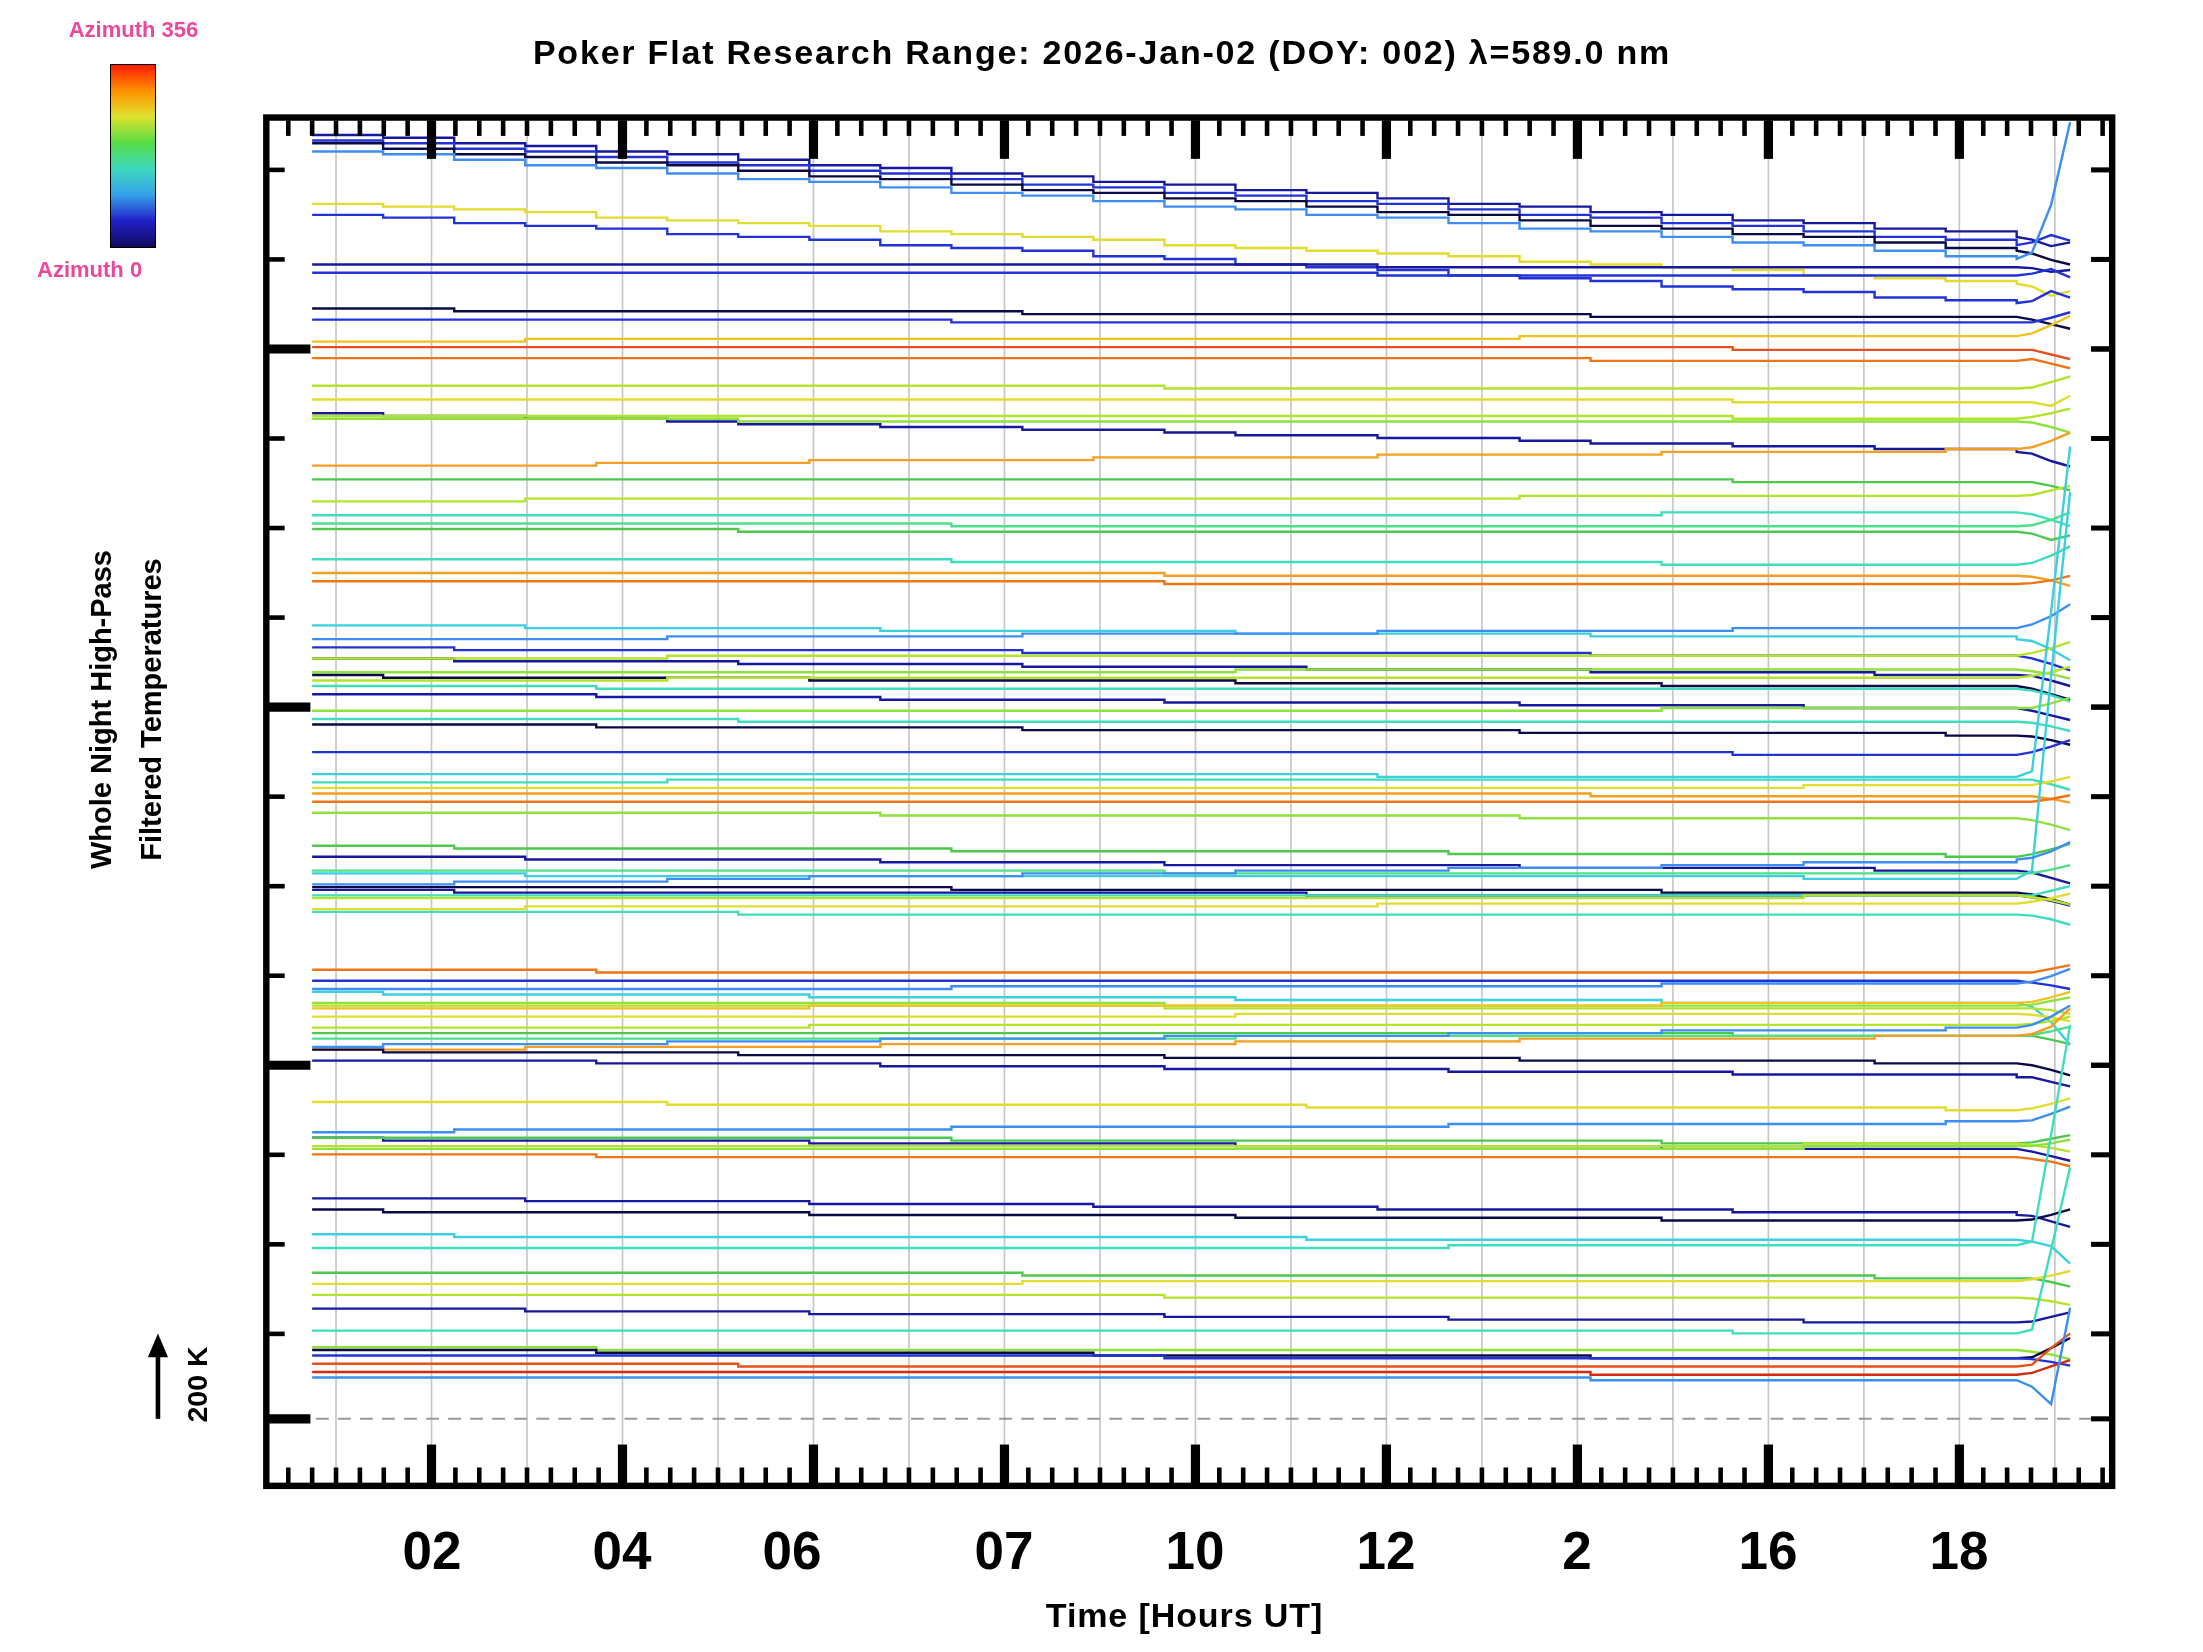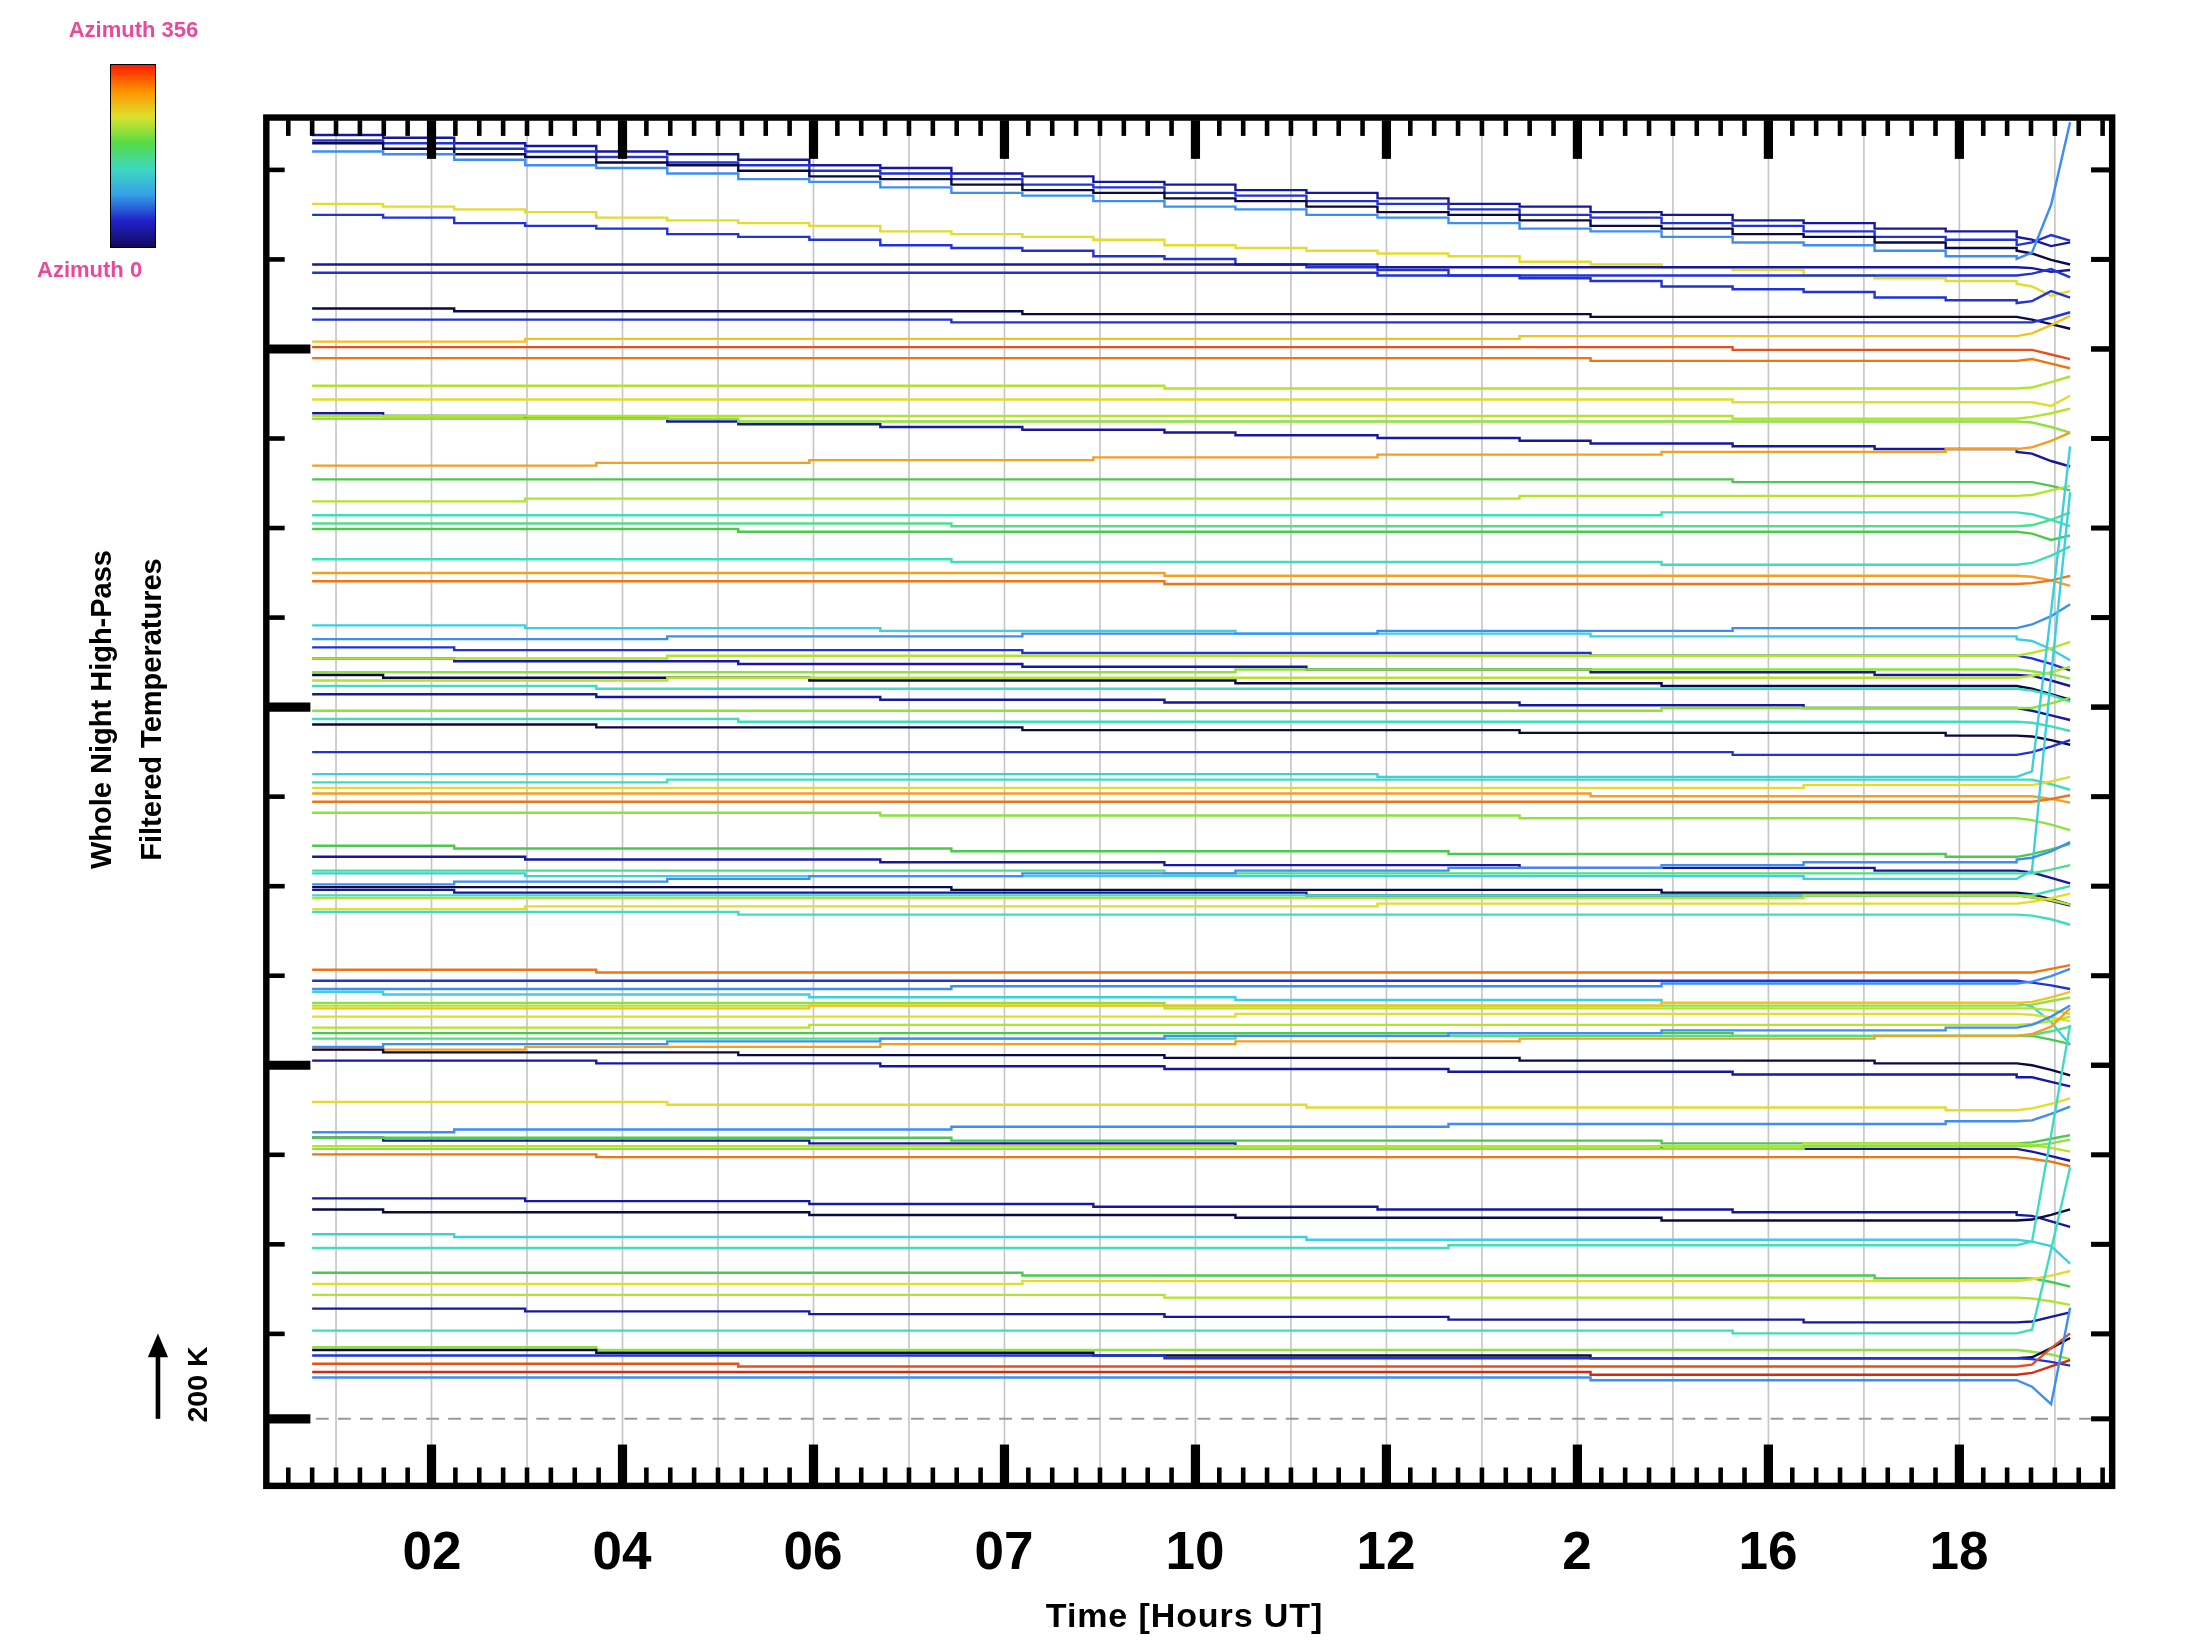--- a/index.html
+++ b/index.html
@@ -21,20 +21,21 @@
             font-size:53px;font-weight:bold;color:#000;}
   .xlabel{position:absolute;left:0;top:1596px;width:2369px;text-align:center;
           font-size:34px;font-weight:bold;letter-spacing:0.9px;color:#000;}
   svg{position:absolute;left:0;top:0;}
 </style>
 </head>
 <body>
 
 <div id="canvas">
 
+  <div class="title">Poker Flat Research Range: 2026-Jan-02 (DOY: 002) λ=589.0 nm</div>
 
   <div id="cb-top" class="cb-label">Azimuth 356</div>
   <div id="colorbar" style="background: linear-gradient(rgb(255, 28, 0), rgb(255, 145, 0), rgb(221, 226, 46), rgb(85, 219, 68), rgb(61, 217, 192), rgb(53, 160, 232), rgb(32, 32, 200), rgb(18, 10, 94));"></div>
   <div id="cb-bottom" class="cb-label">Azimuth 0</div>
 
   <div id="ylab1" class="ylab">Whole Night High-Pass</div>
   <div id="ylab2" class="ylab">Filtered Temperatures</div>
 
   <div id="scale-text">200 K</div>
 
@@ -345,21 +346,21 @@
       <line x1="2277" y1="1160" x2="2297" y2="1160" stroke="#000" stroke-width="5.5"></line>
       <line x1="293" y1="1545" x2="338" y2="1545" stroke="#000" stroke-width="10"></line>
       <line x1="2277" y1="1545" x2="2297" y2="1545" stroke="#000" stroke-width="5.5"></line>
       <line x1="172" y1="1545" x2="172" y2="1468" stroke="#000" stroke-width="5"></line>
       <path d="M 172 1452 L 161 1478 L 183 1478 Z" fill="#000"></path>
     </svg>
 
   <div id="xtlabs">
       <div class="xticklab" style="left: 432px;">02</div>
       <div class="xticklab" style="left: 622px;">04</div>
-      <div class="xticklab" style="left: 813px;">06</div>
+      <div class="xticklab" style="left: 792px;">06</div>
       <div class="xticklab" style="left: 1004px;">07</div>
       <div class="xticklab" style="left: 1195px;">10</div>
       <div class="xticklab" style="left: 1386px;">12</div>
       <div class="xticklab" style="left: 1577px;">2</div>
       <div class="xticklab" style="left: 1768px;">16</div>
       <div class="xticklab" style="left: 1959px;">18</div>
     </div>
 
   <div class="xlabel">Time [Hours UT]</div>
 </div>

